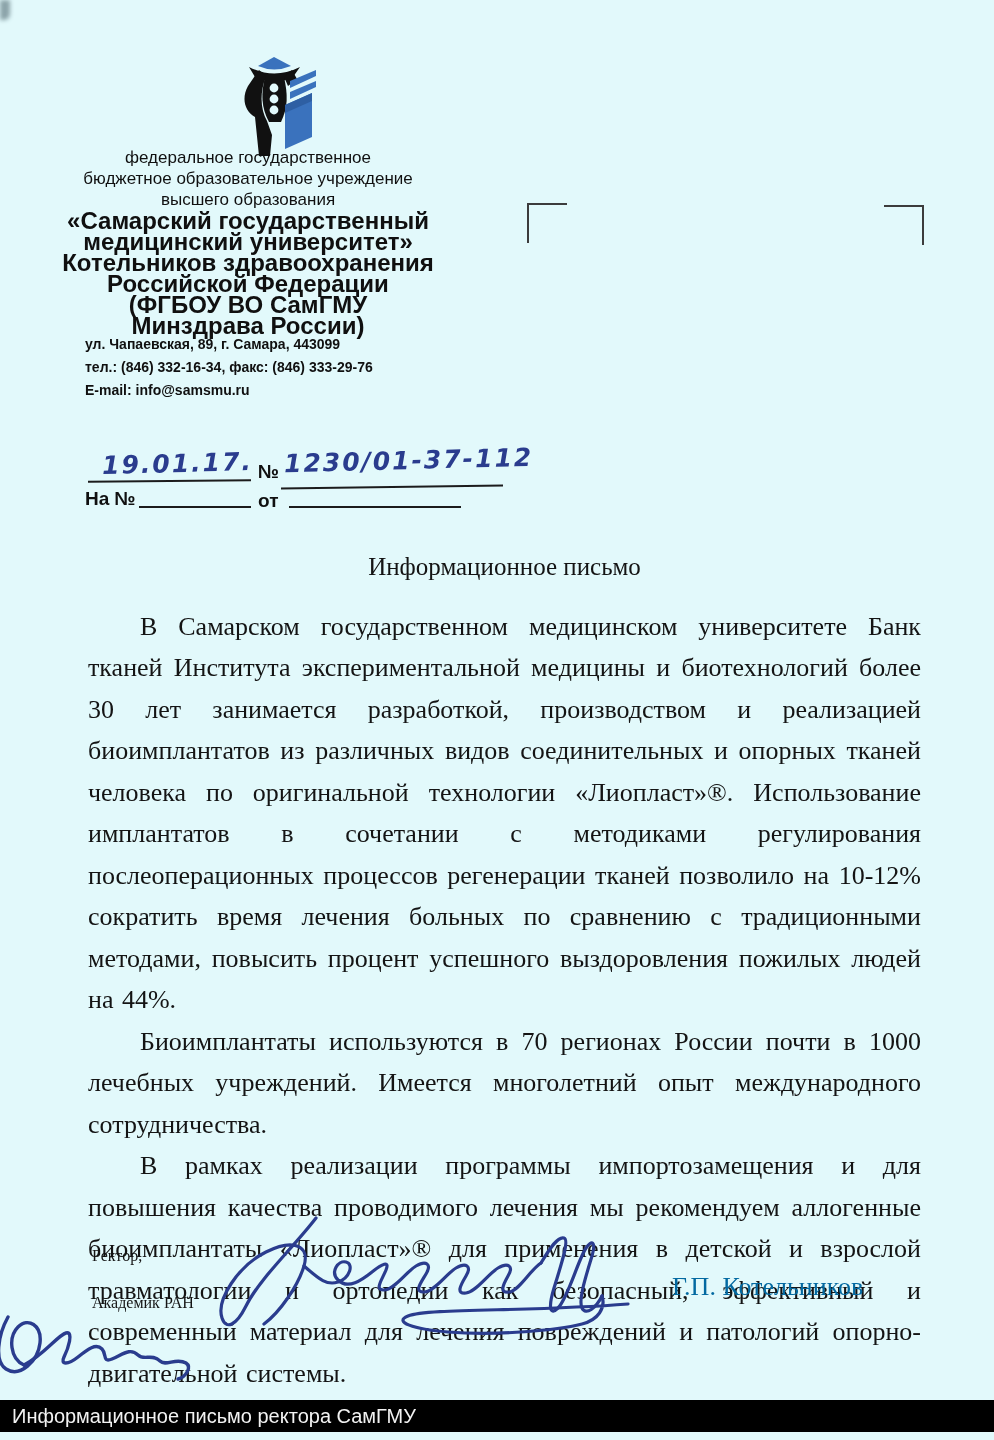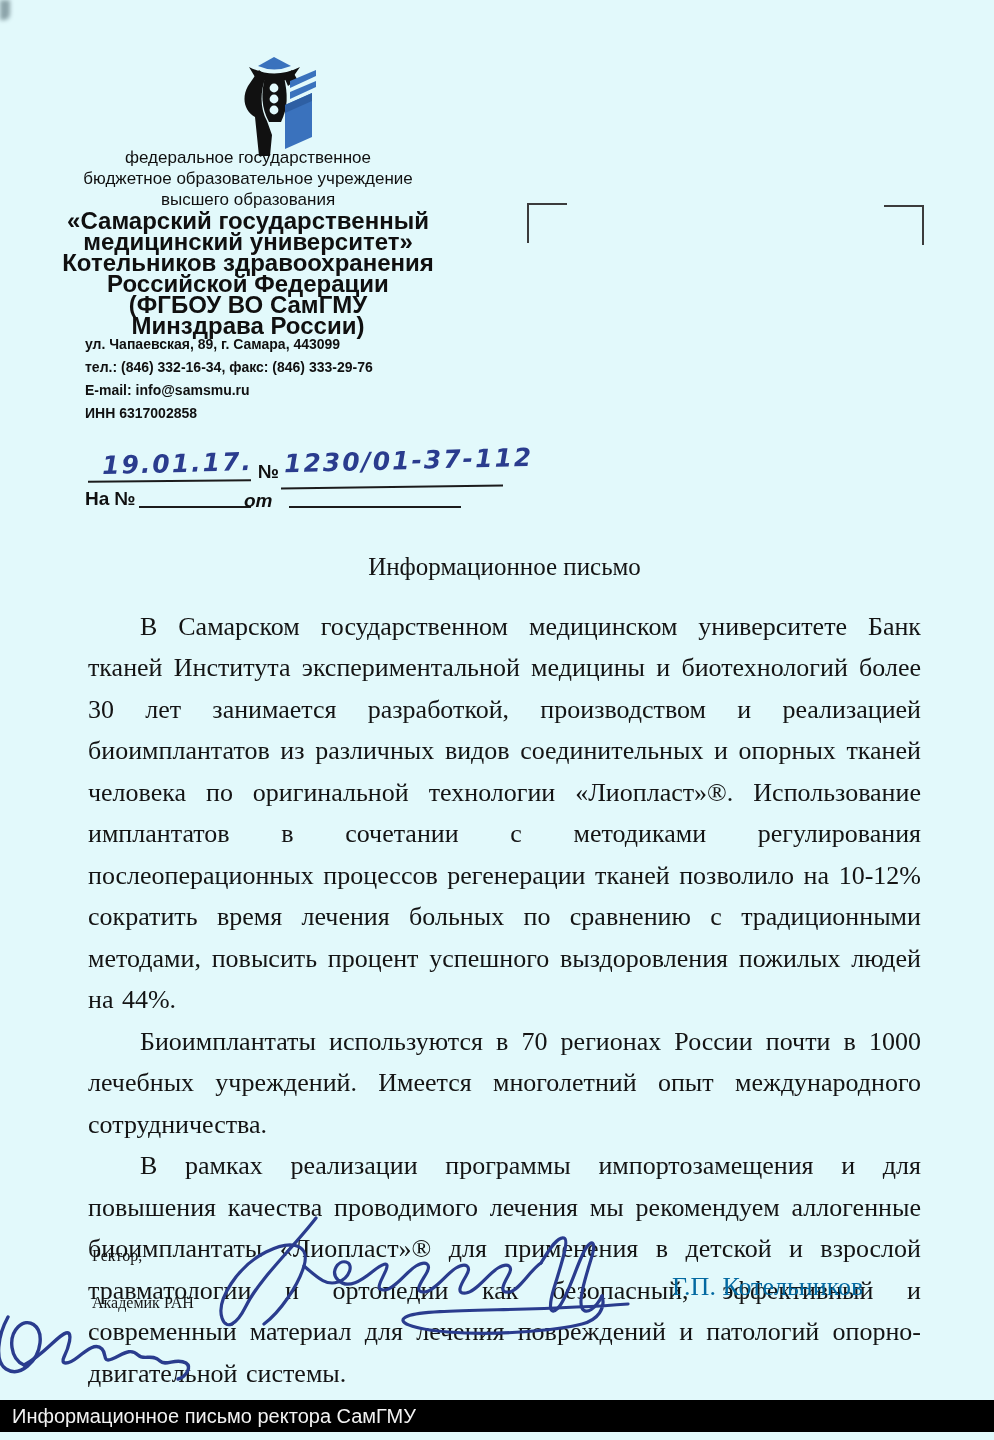--- a/index.html
+++ b/index.html
@@ -110,33 +110,32 @@
     <div>Российской Федерации</div>
     <div>(ФГБОУ  ВО СамГМУ</div>
     <div>Минздрава России)</div>
   </div>
 </div>
 
 <div class="abs address-block">
   <div>ул. Чапаевская, 89, г. Самара, 443099</div>
   <div>тел.: (846) 332-16-34, факс: (846) 333-29-76</div>
   <div>E-mail: info@samsmu.ru</div>
-  <div>ИНН 6317002858</div>
 </div>
 
 <div class="abs hand" style="left:102px;top:449px;font-size:25px;">19.01.17.</div>
 <div class="abs ref-underline" style="left:88px;top:480px;width:163px;transform:rotate(-0.6deg);"></div>
 
 <div class="abs ref-label" style="left:258px;top:461px;">№</div>
 <div class="abs hand" style="left:284px;top:446px;font-size:25px;white-space:nowrap;">1230/01-37-112</div>
 <div class="abs ref-underline" style="left:281px;top:486px;width:222px;transform:rotate(-0.8deg);"></div>
 
 <div class="abs ref-label" style="left:85px;top:488px;">На №</div>
 <div class="abs ref-underline" style="left:139px;top:506px;width:112px;"></div>
-<div class="abs ref-label" style="left:244px;top:490px;font-weight:700;font-style:italic;">от</div>
+<div class="abs ref-label" style="left:258px;top:490px;font-weight:700;">от</div>
 <div class="abs ref-underline" style="left:289px;top:506px;width:172px;"></div>
 
 <div class="abs corner left" style="left:527px;top:203px;"></div>
 <div class="abs corner right" style="left:884px;top:205px;"></div>
 
 <div class="abs letter-body">
   <div class="letter-title">Информационное письмо</div>
   <p>В Самарском государственном медицинском университете Банк тканей Института экспериментальной медицины и биотехнологий более 30 лет занимается разработкой, производством и реализацией биоимплантатов из различных видов соединительных и опорных тканей человека по оригинальной технологии «Лиопласт»®. Использование имплантатов в сочетании с методиками регулирования послеоперационных процессов регенерации тканей позволило на 10-12% сократить время лечения больных по сравнению с традиционными методами, повысить процент успешного выздоровления пожилых людей на 44%.</p>
   <p>Биоимплантаты используются в 70 регионах России почти в 1000 лечебных учреждений. Имеется многолетний опыт международного сотрудничества.</p>
   <p>В рамках реализации программы импортозамещения и для повышения качества проводимого лечения мы рекомендуем аллогенные биоимплантаты «Лиопласт»® для применения в детской и взрослой травматологии и ортопедии как безопасный, эффективный и современный материал для лечения повреждений и патологий опорно-двигательной системы.</p>

